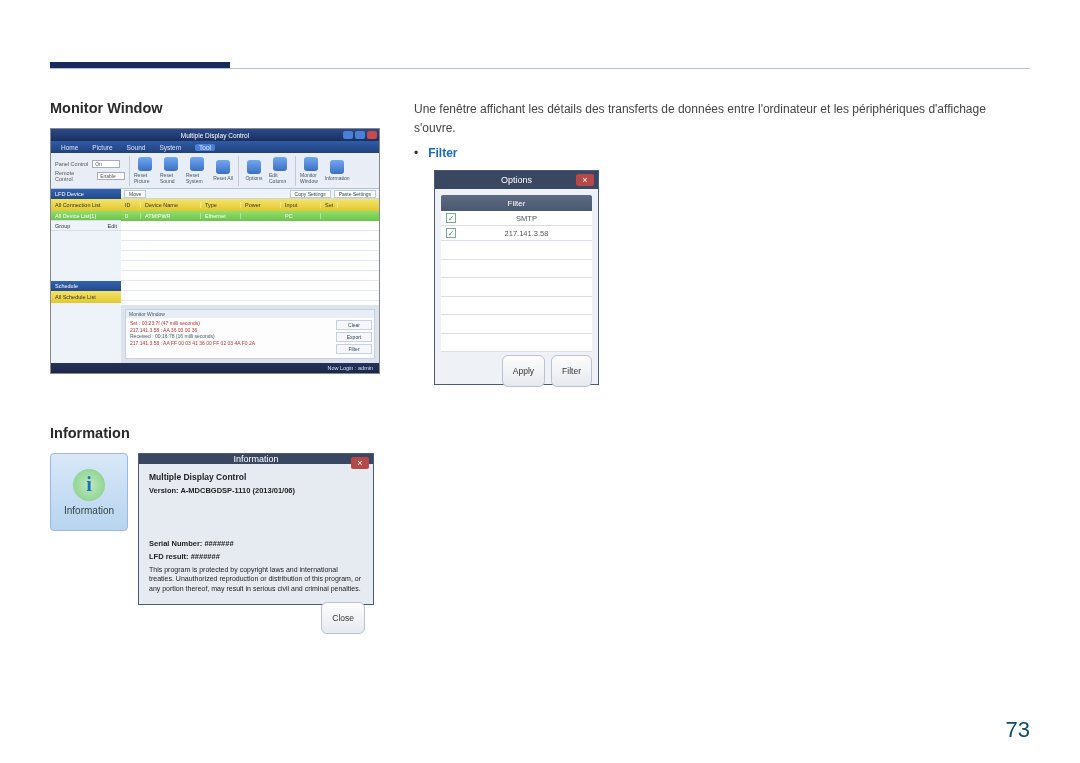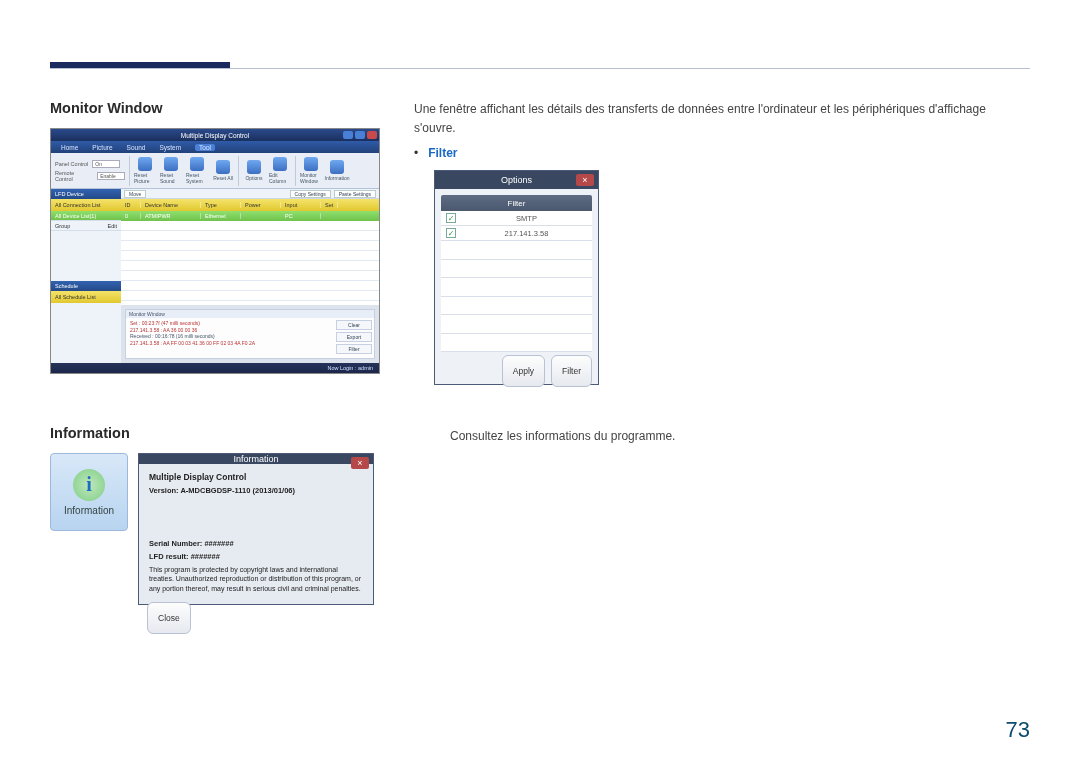--- a/index.html
+++ b/index.html
@@ -235,21 +235,21 @@
     border:1px solid #4a5a78;
     background:#e6eaf1;
     display:flex; flex-direction:column;
     font-size:8px;
   }
   .info-dlg .dlg-title { height:16px; }
   .info-body { flex:1; padding:8px 10px; }
   .info-body p { margin-bottom:4px; color:#222; }
   .bold { font-weight:700; font-size:8.5px; color:#111;}
   .info-note { font-size:7px; color:#444; line-height:1.3; margin-top:4px;}
-  .info-footer { height:26px; display:flex; justify-content:flex-start; align-items:center; padding:0 8px;}
+  .info-footer { height:26px; display:flex; justify-content:flex-end; align-items:center; padding:0 8px;}
 
   .page-number {
     position:absolute; bottom:20px; right:50px;
     font-size:22px; color:#0c4a6e;
   }
 </style>
 </head>
 <body>
 
 <div class="top-bar-accent"></div>
@@ -449,19 +449,16 @@
             <p class="bold" style="font-size:7.5px;margin-top:44px;">Serial Number: #######</p>
             <p class="bold" style="font-size:7.5px;">LFD result: #######</p>
             <p class="info-note">This program is protected by copyright laws and international treaties. Unauthorized reproduction or distribution of this program, or any portion thereof, may result in serious civil and criminal penalties.</p>
           </div>
           <div class="info-footer">
             <div class="dlg-btn">Close</div>
           </div>
         </div>
       </div>
     </div>
-    <div class="col-right" style="padding-top:2px;">
-      <p class="body-text">Consultez les informations du programme.</p>
-    </div>
   </div>
 </div>
 
 <div class="page-number">73</div>
 
 </body></html>

